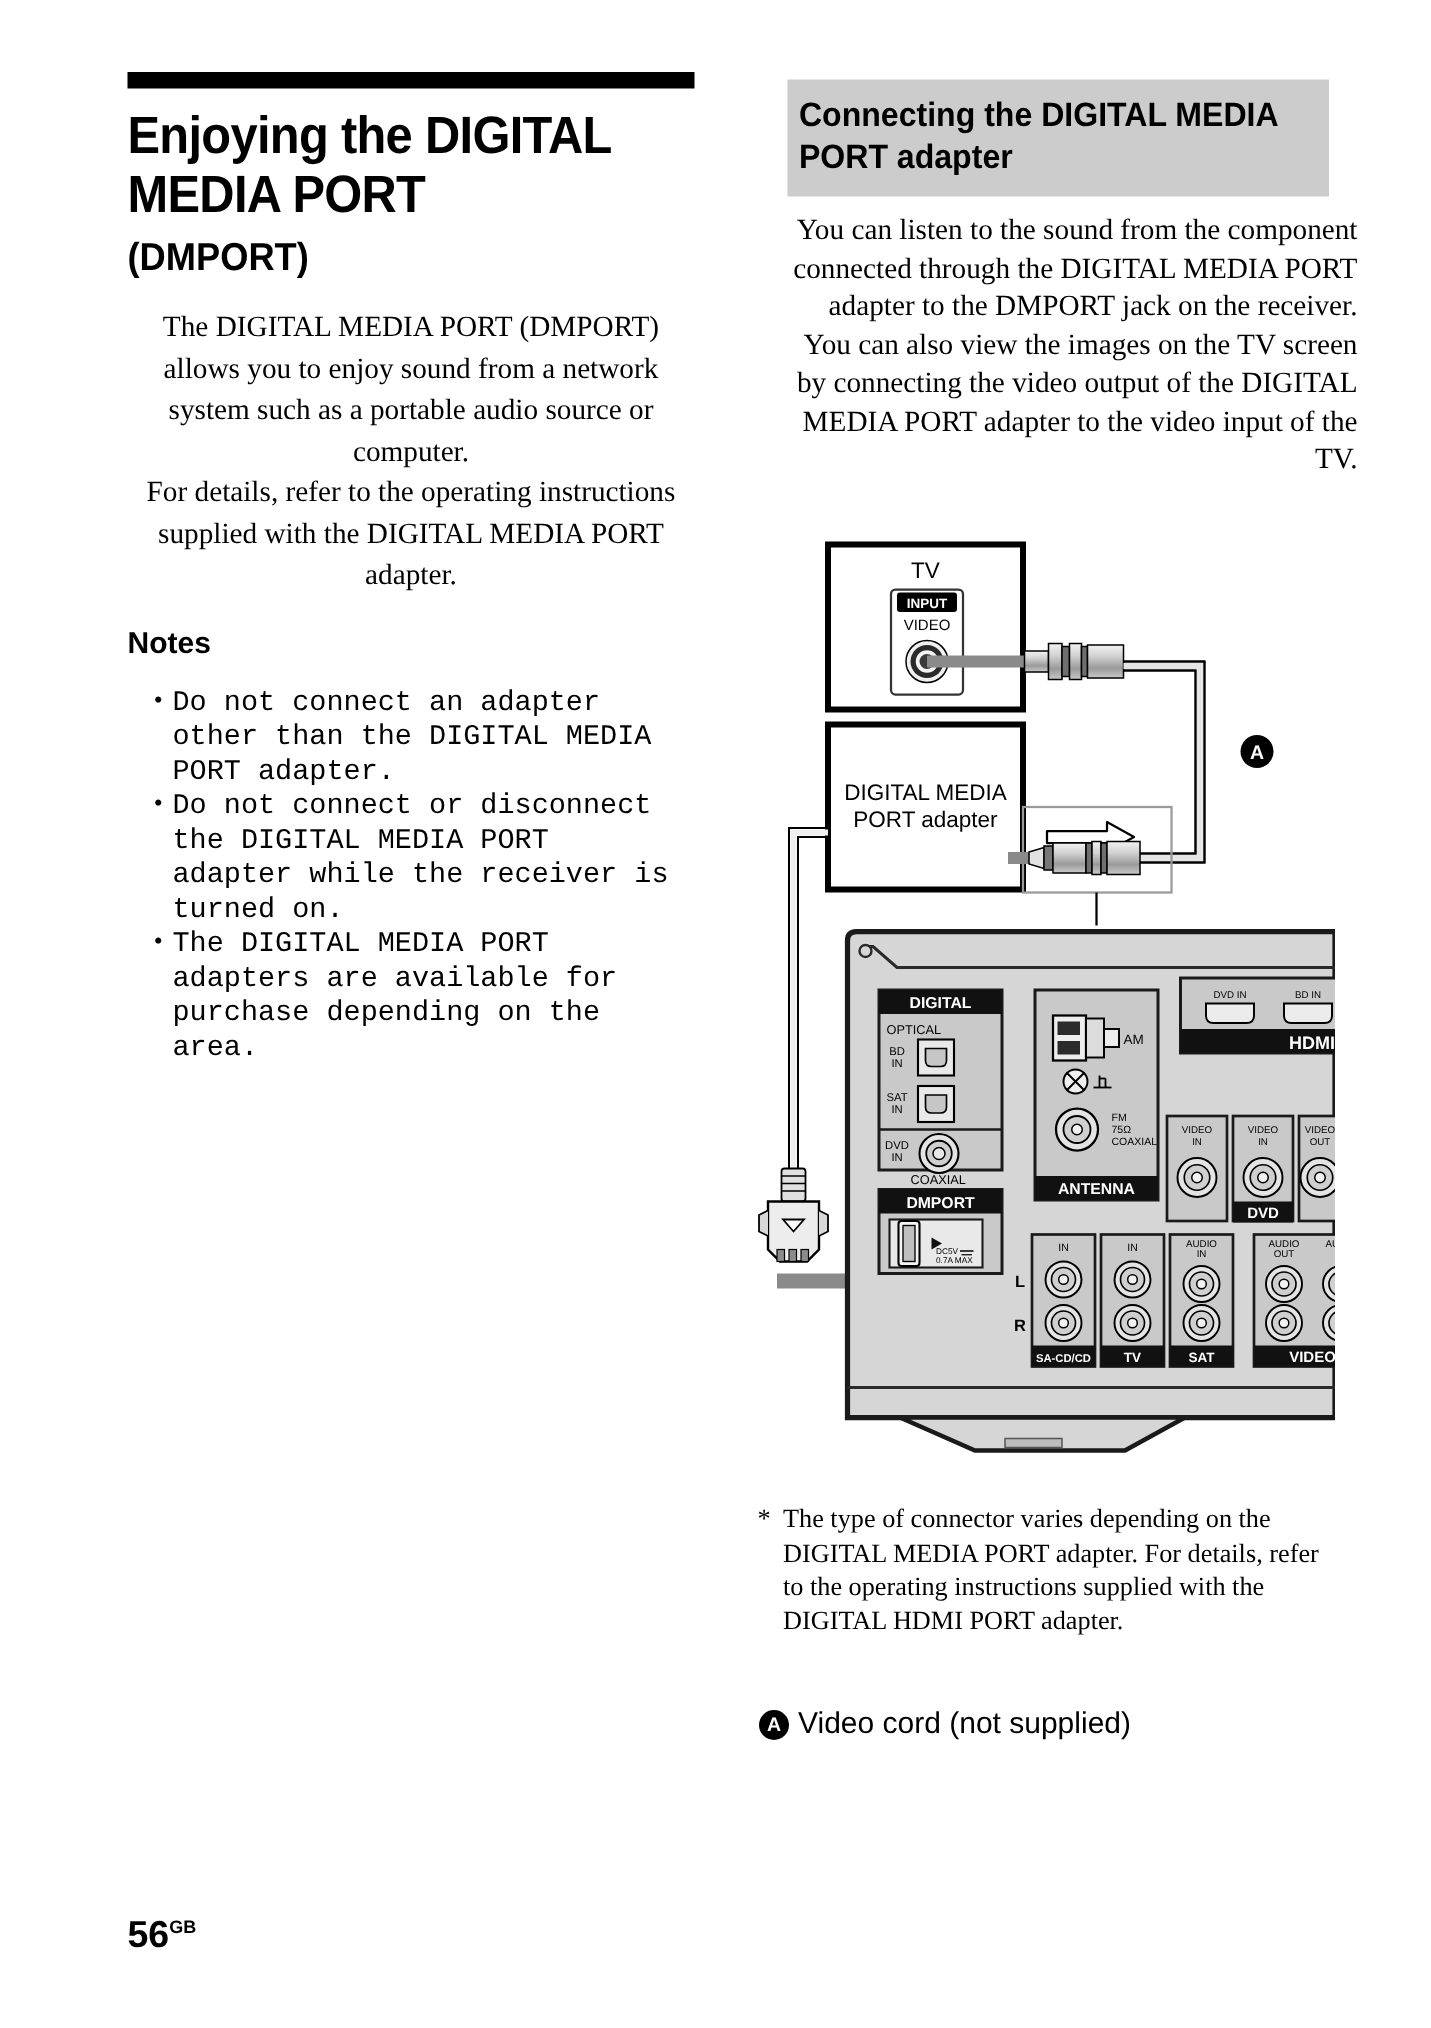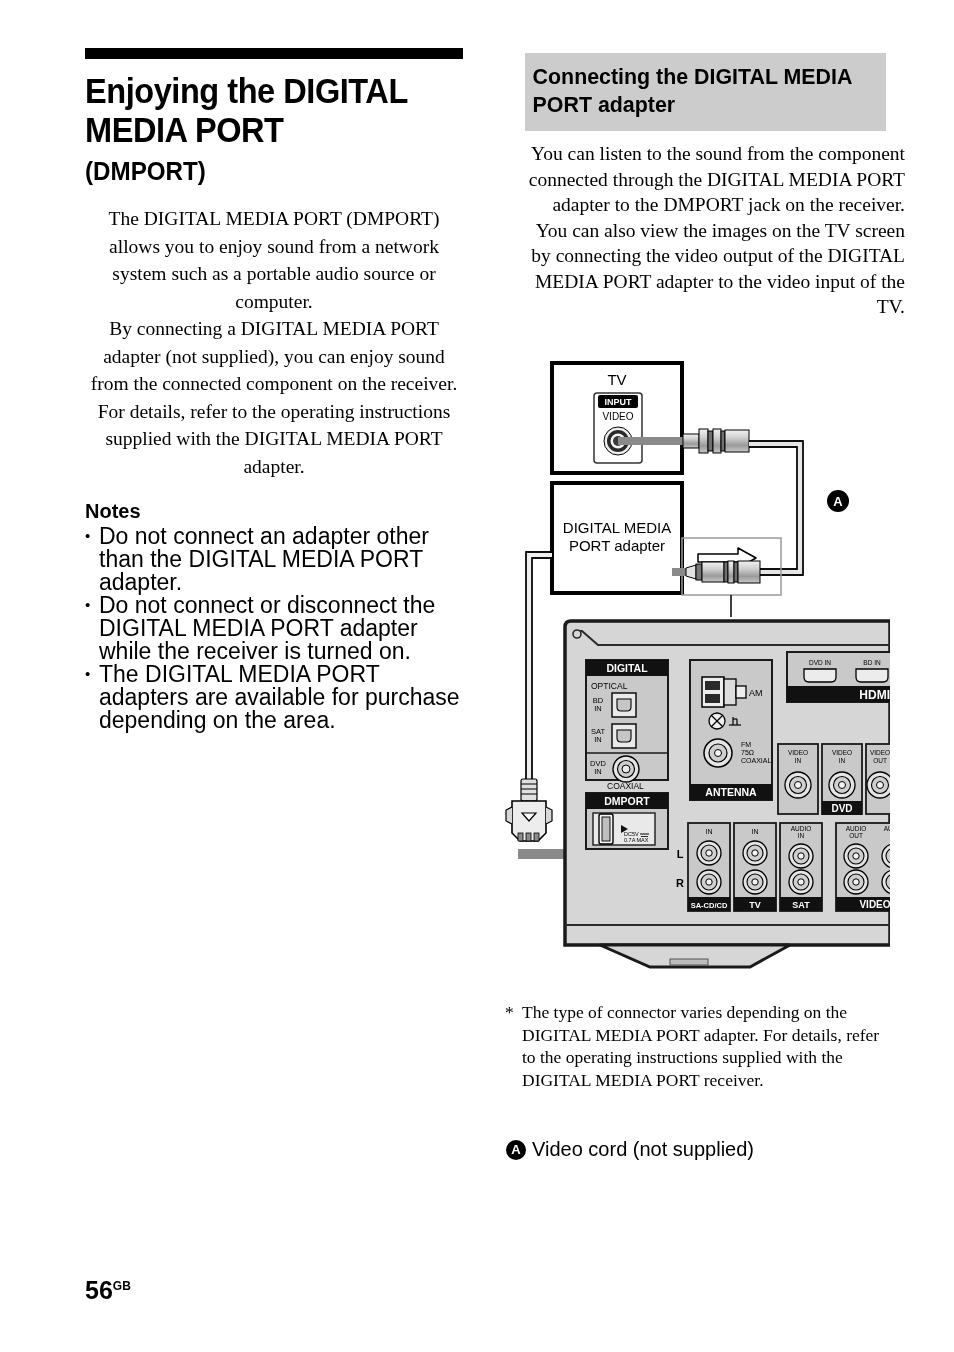--- a/index.html
+++ b/index.html
@@ -26,22 +26,22 @@
   }
   .body-p{
     font-family:"Liberation Serif", serif;
     font-size:19.5px;line-height:27.5px;margin-top:18px;text-align:center;
   }
   .body-p p{margin:0;}
   .notes-h{
     font-family:"Liberation Sans", sans-serif;font-weight:bold;
     font-size:20px;margin-top:20px;margin-bottom:2px;
   }
-  ul.notes{list-style:none;margin:0;padding:0;
-    font-family:Liberation Sans, sans-serif;font-size:23px;line-height:23px;}
+  ul.notes{list-style:none;margin:16px;padding:0;
+    font-family:Liberation Mono, monospace;font-size:19px;line-height:23px;}
   ul.notes li{position:relative;padding-left:14px;margin-bottom:0px;}
   ul.notes li::before{content:"\2022";position:absolute;left:0;top:-1px;font-size:15px;}
 
   
   .col-right{position:absolute;left:505px;top:53px;width:380px;margin-left:20px;}
   .gray-head{
     background:#cccccc;padding:10px 8px 12px 8px;
     font-family:"Liberation Sans", sans-serif;font-weight:bold;
     font-size:22.5px;line-height:28px;
     transform:scaleX(0.95);transform-origin:left top;width:380px;
@@ -89,21 +89,20 @@
   <div class="col-left">
     <div class="rule-black"></div>
     <div class="h1">
       <div>Enjoying the DIGITAL</div>
       <div>MEDIA PORT</div>
     </div>
     <div class="h1-sub">(DMPORT)</div>
 
     <div class="body-p">
       <p>The DIGITAL MEDIA PORT (DMPORT) allows you to enjoy sound from a network system such as a portable audio source or computer.</p>
-      <p>By connecting a DIGITAL MEDIA PORT adapter (not supplied), you can enjoy sound from the connected component on the receiver.</p>
       <p>For details, refer to the operating instructions supplied with the DIGITAL MEDIA PORT adapter.</p>
     </div>
 
     <div class="notes-h">Notes</div>
     <ul class="notes">
       <li>Do not connect an adapter other than the DIGITAL MEDIA PORT adapter.</li>
       <li>Do not connect or disconnect the DIGITAL MEDIA PORT adapter while the receiver is turned on.</li>
       <li>The DIGITAL MEDIA PORT adapters are available for purchase depending on the area.</li>
     </ul>
   </div>
@@ -394,21 +393,21 @@
           <circle cx="404" cy="527" r="3.2" fill="#f2f2f2" stroke="#000" stroke-width="1"></circle>
           <rect x="346" y="542" width="78" height="14" fill="#111"></rect>
           <text x="385" y="553" text-anchor="middle" font-family="Liberation Sans, sans-serif" font-size="10" font-weight="bold" fill="#fff">VIDEO</text>
         </g>
       </g>
     </svg>
   </div>
 
   <div class="footnote">
     <span class="star">*</span>
-    <div class="ftxt">The type of connector varies depending on the DIGITAL MEDIA PORT adapter. For details, refer to the operating instructions supplied with the DIGITAL MEDIA PORT receiver.</div>
+    <div class="ftxt">The type of connector varies depending on the DIGITAL MEDIA PORT adapter. For details, refer to the operating instructions supplied with the DIGITAL HDMI PORT adapter.</div>
   </div>
 
   <div class="legend">
     <span class="circA">A</span>
     <span>Video cord (not supplied)</span>
   </div>
 
   <div class="pagenum">
     <span>56</span><sup>GB</sup>
   </div>

